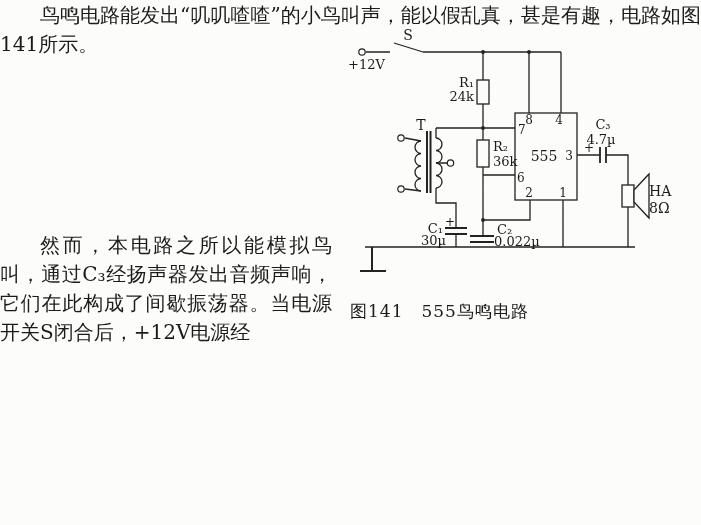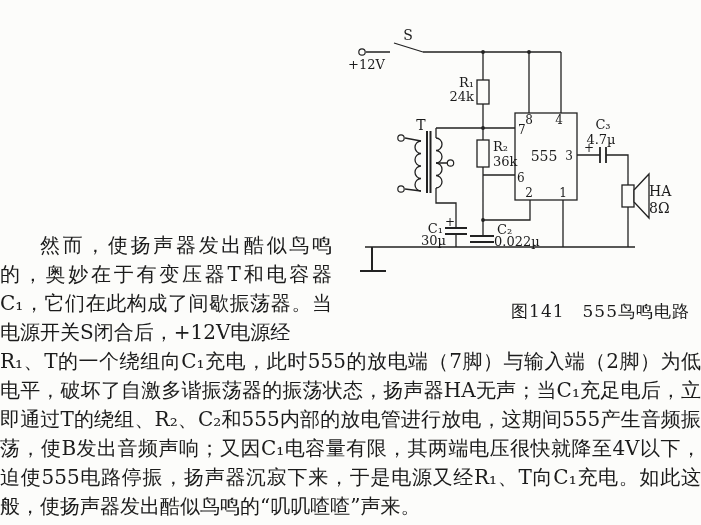--- a/index.html
+++ b/index.html
@@ -23,40 +23,40 @@
   .p-indent{text-indent:2em;}
   .p-full{left:0;width:701px;}
   .p-narrow{left:0;width:332px;}
   #para1{top:1px;}
   #para2{top:57px;}
   #para3{top:231px;}
   #para4{top:347px;text-indent:0;}
   .circuit-svg{position:absolute;left:348px;top:24px;}
   .fig-caption{
     position:absolute;left:350px;top:301px;width:340px;
-    text-align:right;font-size:17px;line-height:20px;
+    text-align:left;font-size:17px;line-height:20px;
     letter-spacing:1px;
   }
   svg text{
     font-family:"DejaVu Serif","Liberation Serif",serif;
     fill:#1b1b1b;
   }
   .wire{stroke:#222;stroke-width:1.3;fill:none;}
   .part{stroke:#222;stroke-width:1.3;fill:#fcfcfa;}
   .plate{stroke:#222;stroke-width:1.8;fill:none;}
   .dot{fill:#222;stroke:none;}
   .term{stroke:#222;stroke-width:1.2;fill:#fcfcfa;}
 </style>
 </head>
 <body>
 
 <div class="page">
 
-  <p id="para3" class="para p-narrow p-indent">然而，使扬声器发出酷似鸟鸣的，奥妙在于有变压器T和电容器C₁，它们在此构成了间歇振荡器。当电源开关S闭合后，+12V电源经</p>
-  <p id="para4" class="para p-full">R₁、T的一个绕组向C₁充电，此时555的放电端（7脚）与输入端（2脚）为低电平，破坏了自激多谐振荡器的振荡状态，扬声器HA无声；当C₁充足电后，立即通过T的绕组、R₂、C₂和555内部的放电管进行放电，这期间555产生音频振荡，使B发出音频声响；又因C₁电容量有限，其两端电压很快就降至4V以下，迫使555电路停振，扬声器沉寂下来，于是电源又经R₁、T向C₁充电。如此这般，使扬声器发出酷似鸟鸣的“叽叽喳喳”声来。</p>
+  <p id="para1" class="para p-full p-indent">鸟鸣电路能发出“叽叽喳喳”的小鸟叫声，能以假乱真，甚是有趣，电路如图141所示。</p>
+  <p id="para3" class="para p-narrow p-indent">然而，本电路之所以能模拟鸟叫，通过C₃经扬声器发出音频声响，它们在此构成了间歇振荡器。当电源开关S闭合后，+12V电源经</p>
 
   <svg class="circuit-svg" width="352" height="282" viewBox="348 24 352 282" xmlns="http://www.w3.org/2000/svg">
 
     <path class="wire" d="
       M366,52 H390
       M423,52 H561
       M483,52 V80 M483,104 V140 M483,167 V236
       M436,128 H515
       M483,175 H515
       M530,200 V220 H483

